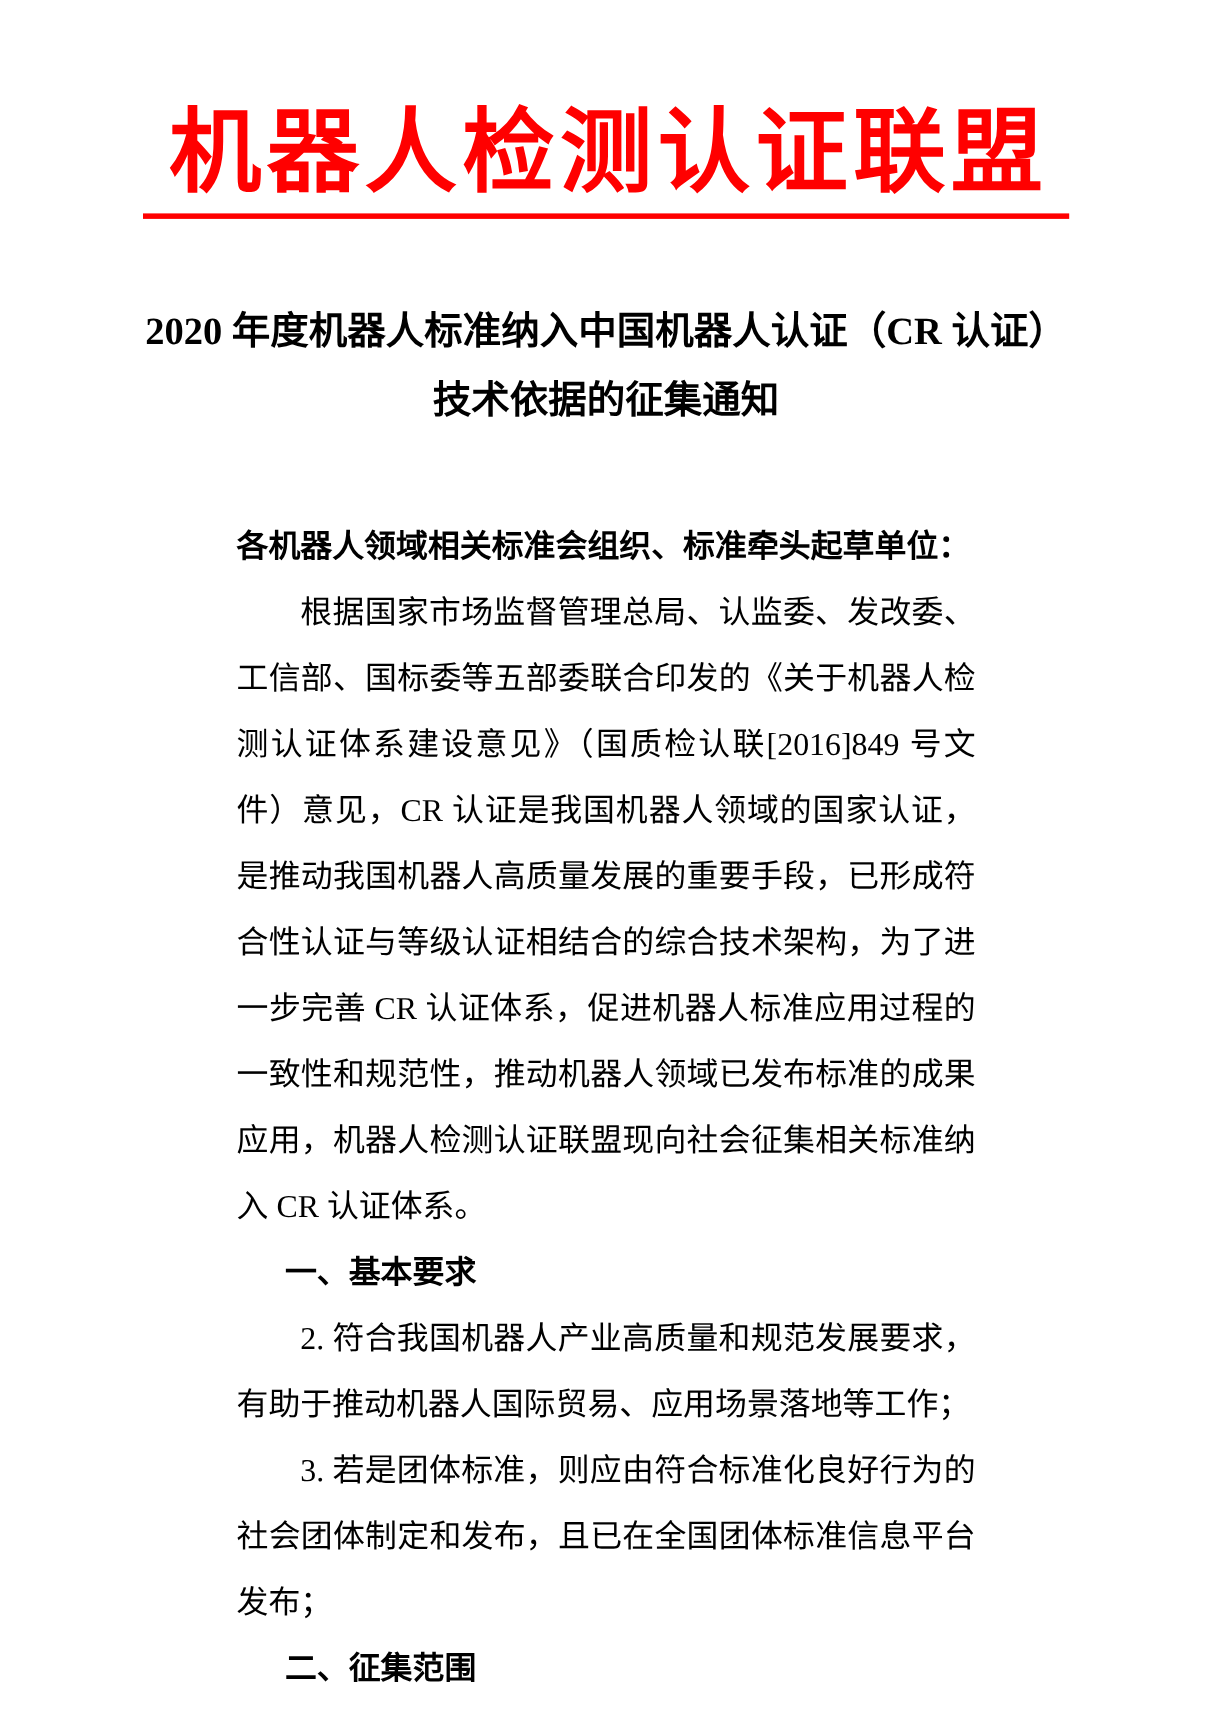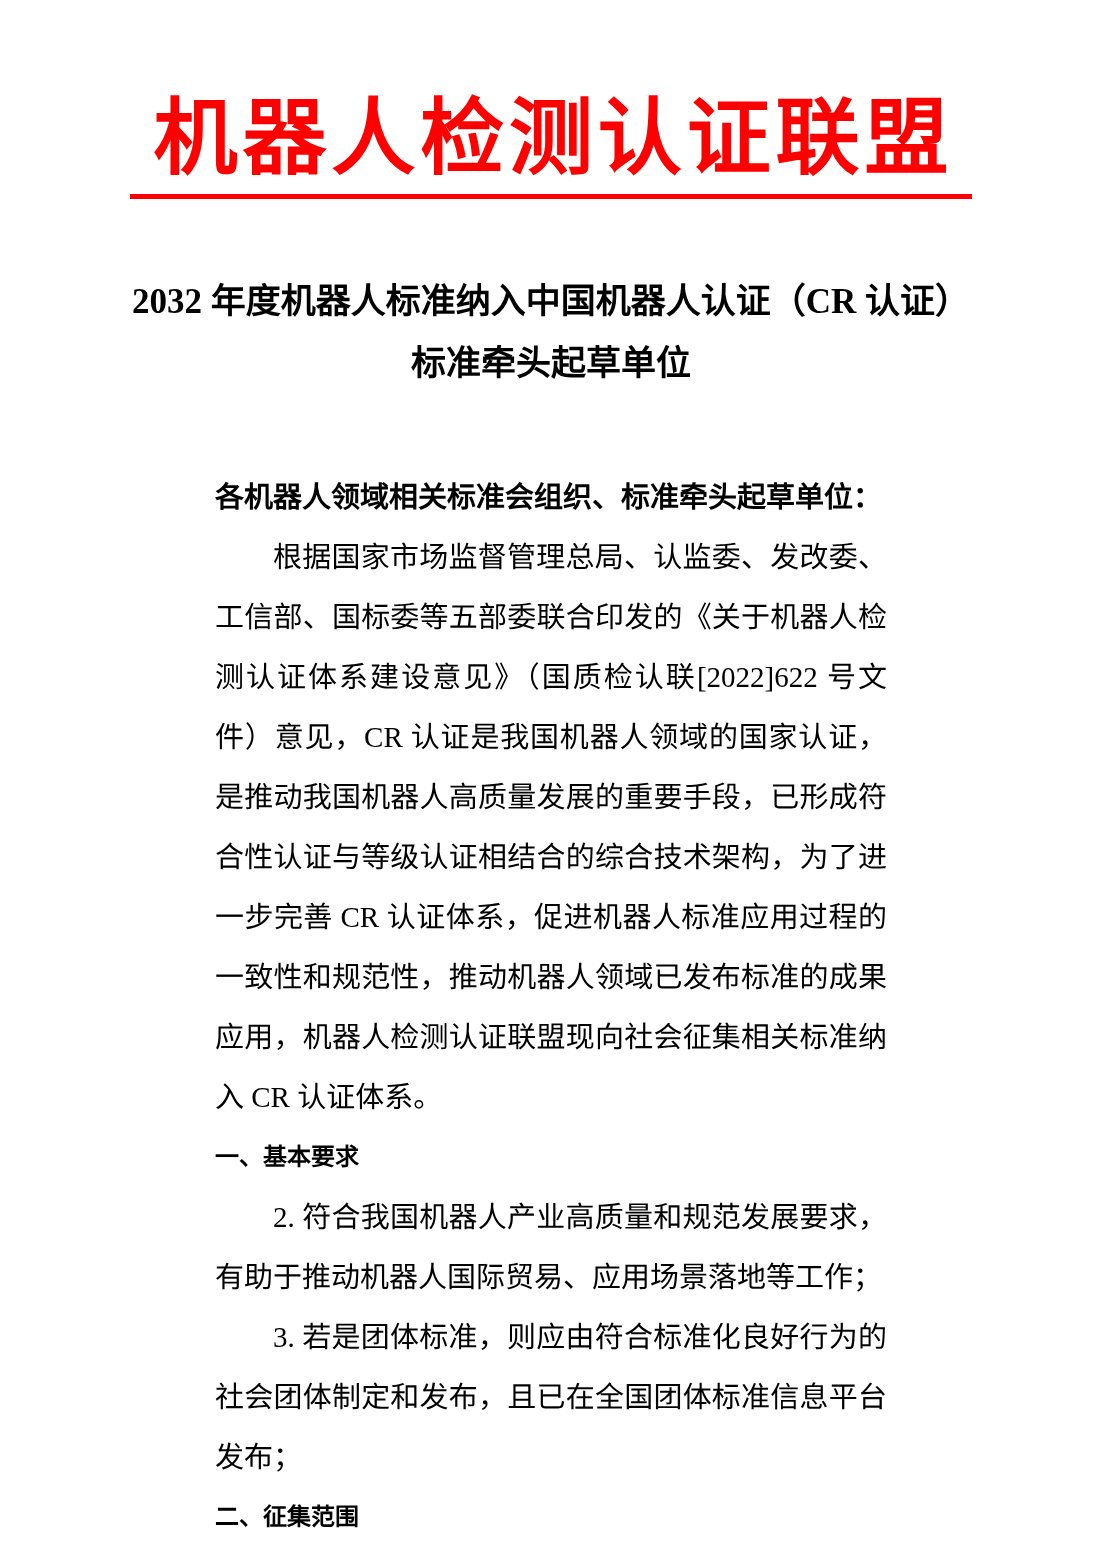--- a/index.html
+++ b/index.html
@@ -57,44 +57,45 @@
   }
   .salutation {
     font-family: "Liberation Sans", sans-serif;
     font-weight: bold;
     text-indent: 0 !important;
     text-align: left !important;
   }
   .section-heading {
     font-family: "Liberation Sans", sans-serif;
     font-weight: bold;
-    font-size: 24px;
+    font-size: 29px;
     line-height: 60px;
     text-indent: 0;
+    margin-left: 44px;
   }
 </style>
 </head>
 <body>
 
 <div class="page">
 
   <div class="masthead">
     <span class="masthead-text" style="color: rgb(255, 0, 0);">机 器 人 检 测 认 证 联 盟</span>
     <div class="masthead-rule" style="background: rgb(255, 0, 0);"></div>
   </div>
 
   <div class="doc-title">
-    <div>2032 年度机器人标准纳入中国机器人认证（CR 认证）</div>
-    <div>标准牵头起草单位</div>
+    <div>2020 年度机器人标准纳入中国机器人认证（CR 认证）</div>
+    <div>技术依据的征集通知</div>
   </div>
 
   <div class="doc-body">
     <p class="salutation">各机器人领域相关标准会组织、标准牵头起草单位：</p>
 
-    <p>根据国家市场监督管理总局、认监委、发改委、工信部、国标委等五部委联合印发的《关于机器人检测认证体系建设意见》（国质检认联[2022]622 号文件）意见，CR 认证是我国机器人领域的国家认证，是推动我国机器人高质量发展的重要手段，已形成符合性认证与等级认证相结合的综合技术架构，为了进一步完善 CR 认证体系，促进机器人标准应用过程的一致性和规范性，推动机器人领域已发布标准的成果应用，机器人检测认证联盟现向社会征集相关标准纳入 CR 认证体系。</p>
+    <p>根据国家市场监督管理总局、认监委、发改委、工信部、国标委等五部委联合印发的《关于机器人检测认证体系建设意见》（国质检认联[2016]849 号文件）意见，CR 认证是我国机器人领域的国家认证，是推动我国机器人高质量发展的重要手段，已形成符合性认证与等级认证相结合的综合技术架构，为了进一步完善 CR 认证体系，促进机器人标准应用过程的一致性和规范性，推动机器人领域已发布标准的成果应用，机器人检测认证联盟现向社会征集相关标准纳入 CR 认证体系。</p>
 
     <div class="section-heading">一、基本要求</div>
 
     <p>2. 符合我国机器人产业高质量和规范发展要求，有助于推动机器人国际贸易、应用场景落地等工作；</p>
     <p>3. 若是团体标准，则应由符合标准化良好行为的社会团体制定和发布，且已在全国团体标准信息平台发布；</p>
 
     <div class="section-heading">二、征集范围</div>
 
     <p>8. 各类机器人零部件相关标准，</p>
   </div>

